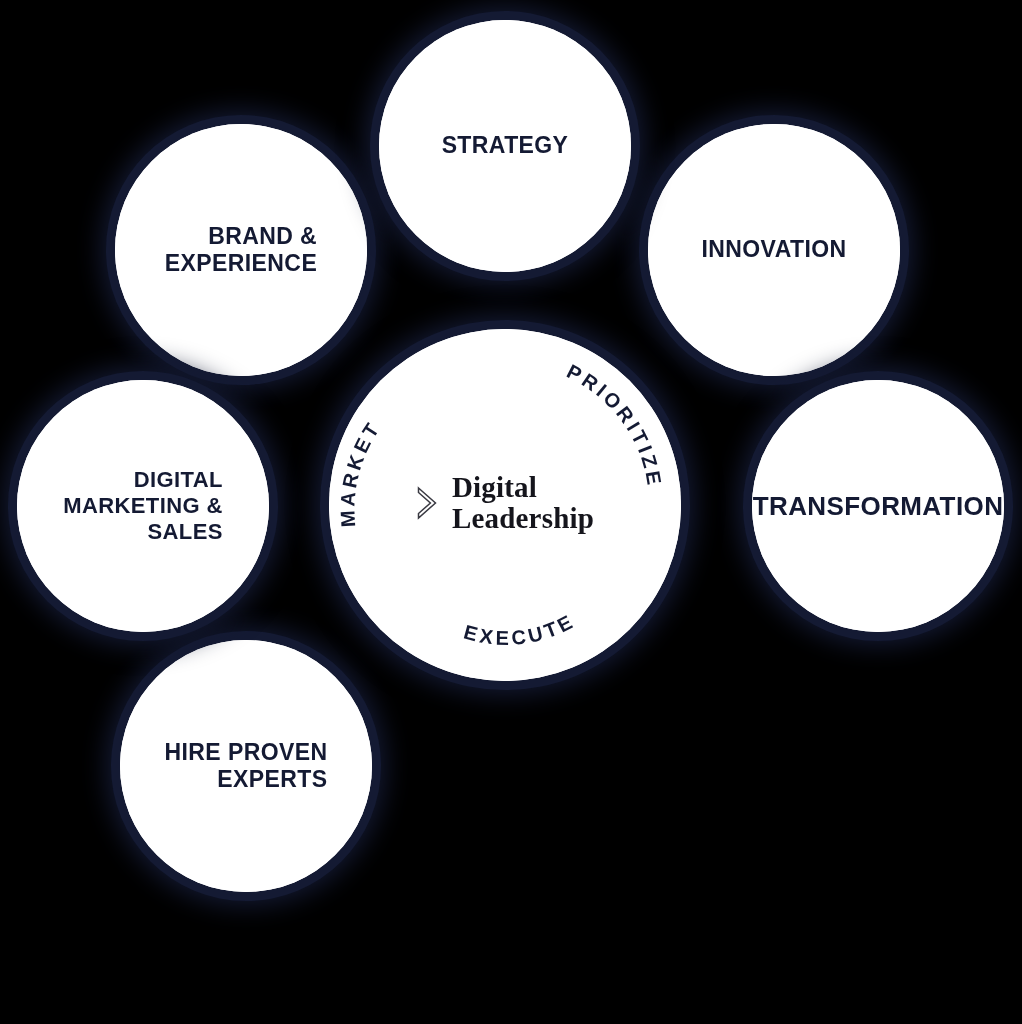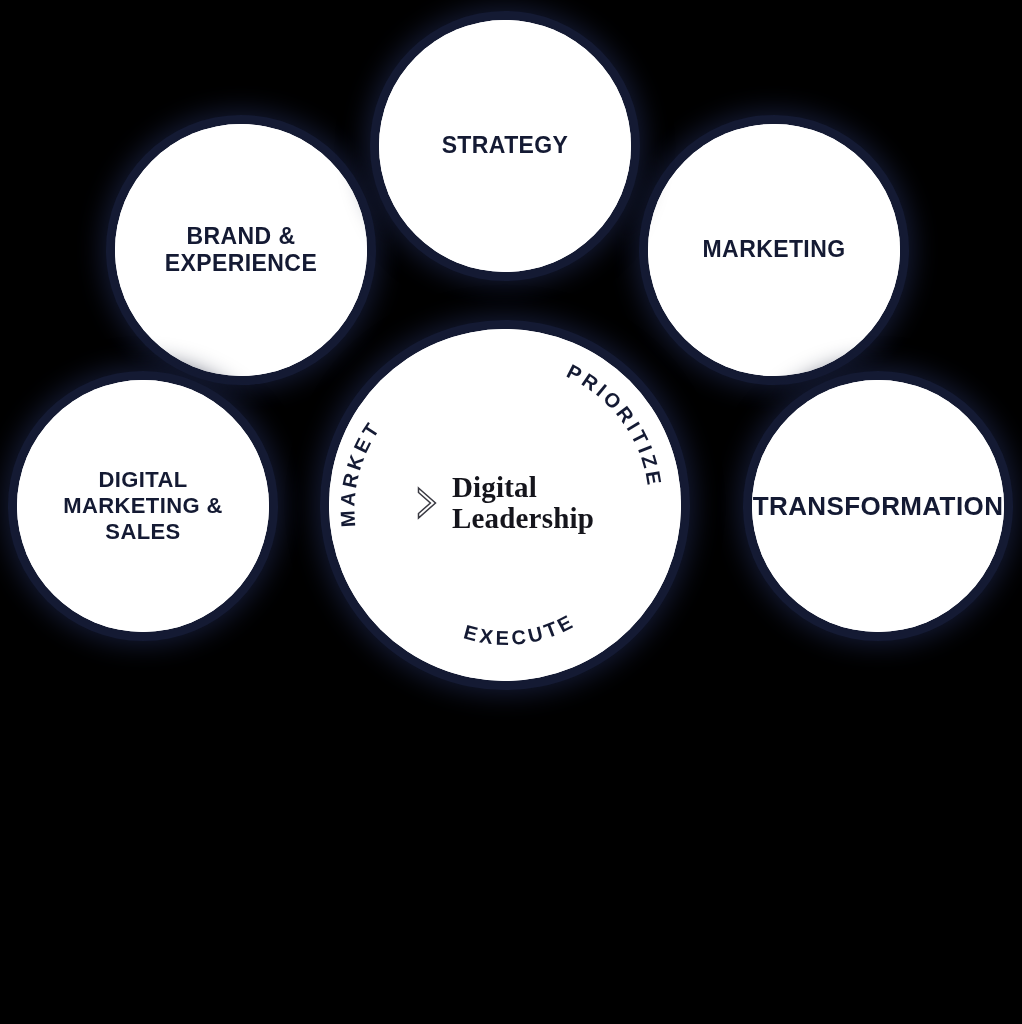--- a/index.html
+++ b/index.html
@@ -56,21 +56,21 @@
     line-height: 1.18;
     white-space: pre-line;
     font-family: "Liberation Sans", sans-serif;
   }
 
   
   .sat {
     width: 252px;
     height: 252px;
   }
-  .sat .node-label { font-size: 23px; }
+  .sat .node-label { font-size: 23px; text-align: right; }
 
   
   .ring {
     position: absolute;
     border-radius: 50%;
     box-sizing: border-box;
   }
 
   
   #center-node {
@@ -185,41 +185,56 @@
     <svg class="ring" viewBox="0 0 100 100" width="252" height="252">
       <defs>
           <linearGradient id="g-innovation" x1="0" y1="0" x2="1" y2="1">
         <stop offset="0%" stop-color="#4a48d8"></stop>
             <stop offset="100%" stop-color="#6d5ae0"></stop>
       </linearGradient>
         </defs>
       <circle cx="50" cy="50" r="48.2" fill="#ffffff" stroke="url(#g-innovation)" stroke-width="1.5"></circle>
     </svg>
     <div class="node-inner">
-      <div class="node-label">MARKETING</div>
+      <div class="node-label">INNOVATION</div>
     </div>
   </div>
 
   <div class="node sat" id="node-transformation">
     <svg class="ring" viewBox="0 0 100 100" width="252" height="252">
       <defs>
           <linearGradient id="g-transformation" x1="0" y1="0" x2="1" y2="1">
         <stop offset="0%" stop-color="#1fd9d9"></stop>
             <stop offset="100%" stop-color="#25e0d2"></stop>
       </linearGradient>
         </defs>
       <circle cx="50" cy="50" r="48.2" fill="#ffffff" stroke="url(#g-transformation)" stroke-width="1.6"></circle>
     </svg>
     <div class="node-inner">
       <div class="node-label">TRANSFORMATION</div>
     </div>
   </div>
 
 
 
+  <div class="node sat" id="node-hire">
+    <svg class="ring" viewBox="0 0 100 100" width="252" height="252">
+      <defs>
+          <linearGradient id="g-hire" x1="0" y1="1" x2="1" y2="0">
+        <stop offset="0%" stop-color="#8a3ee0"></stop>
+            <stop offset="100%" stop-color="#4f63e8"></stop>
+      </linearGradient>
+        </defs>
+      <circle cx="50" cy="50" r="48.2" fill="#ffffff" stroke="url(#g-hire)" stroke-width="1.6"></circle>
+    </svg>
+    <div class="node-inner">
+      <div class="node-label">HIRE PROVEN
+EXPERTS</div>
+    </div>
+  </div>
 
   <div class="node sat" id="node-digital">
     <svg class="ring" viewBox="0 0 100 100" width="252" height="252">
       <defs>
           <linearGradient id="g-digital" x1="0" y1="0" x2="1" y2="1">
         <stop offset="0%" stop-color="#1a4fa8"></stop>
             <stop offset="100%" stop-color="#2d6fd6"></stop>
       </linearGradient>
         </defs>
       <circle cx="50" cy="50" r="48.2" fill="#ffffff" stroke="url(#g-digital)" stroke-width="1.6"></circle>

